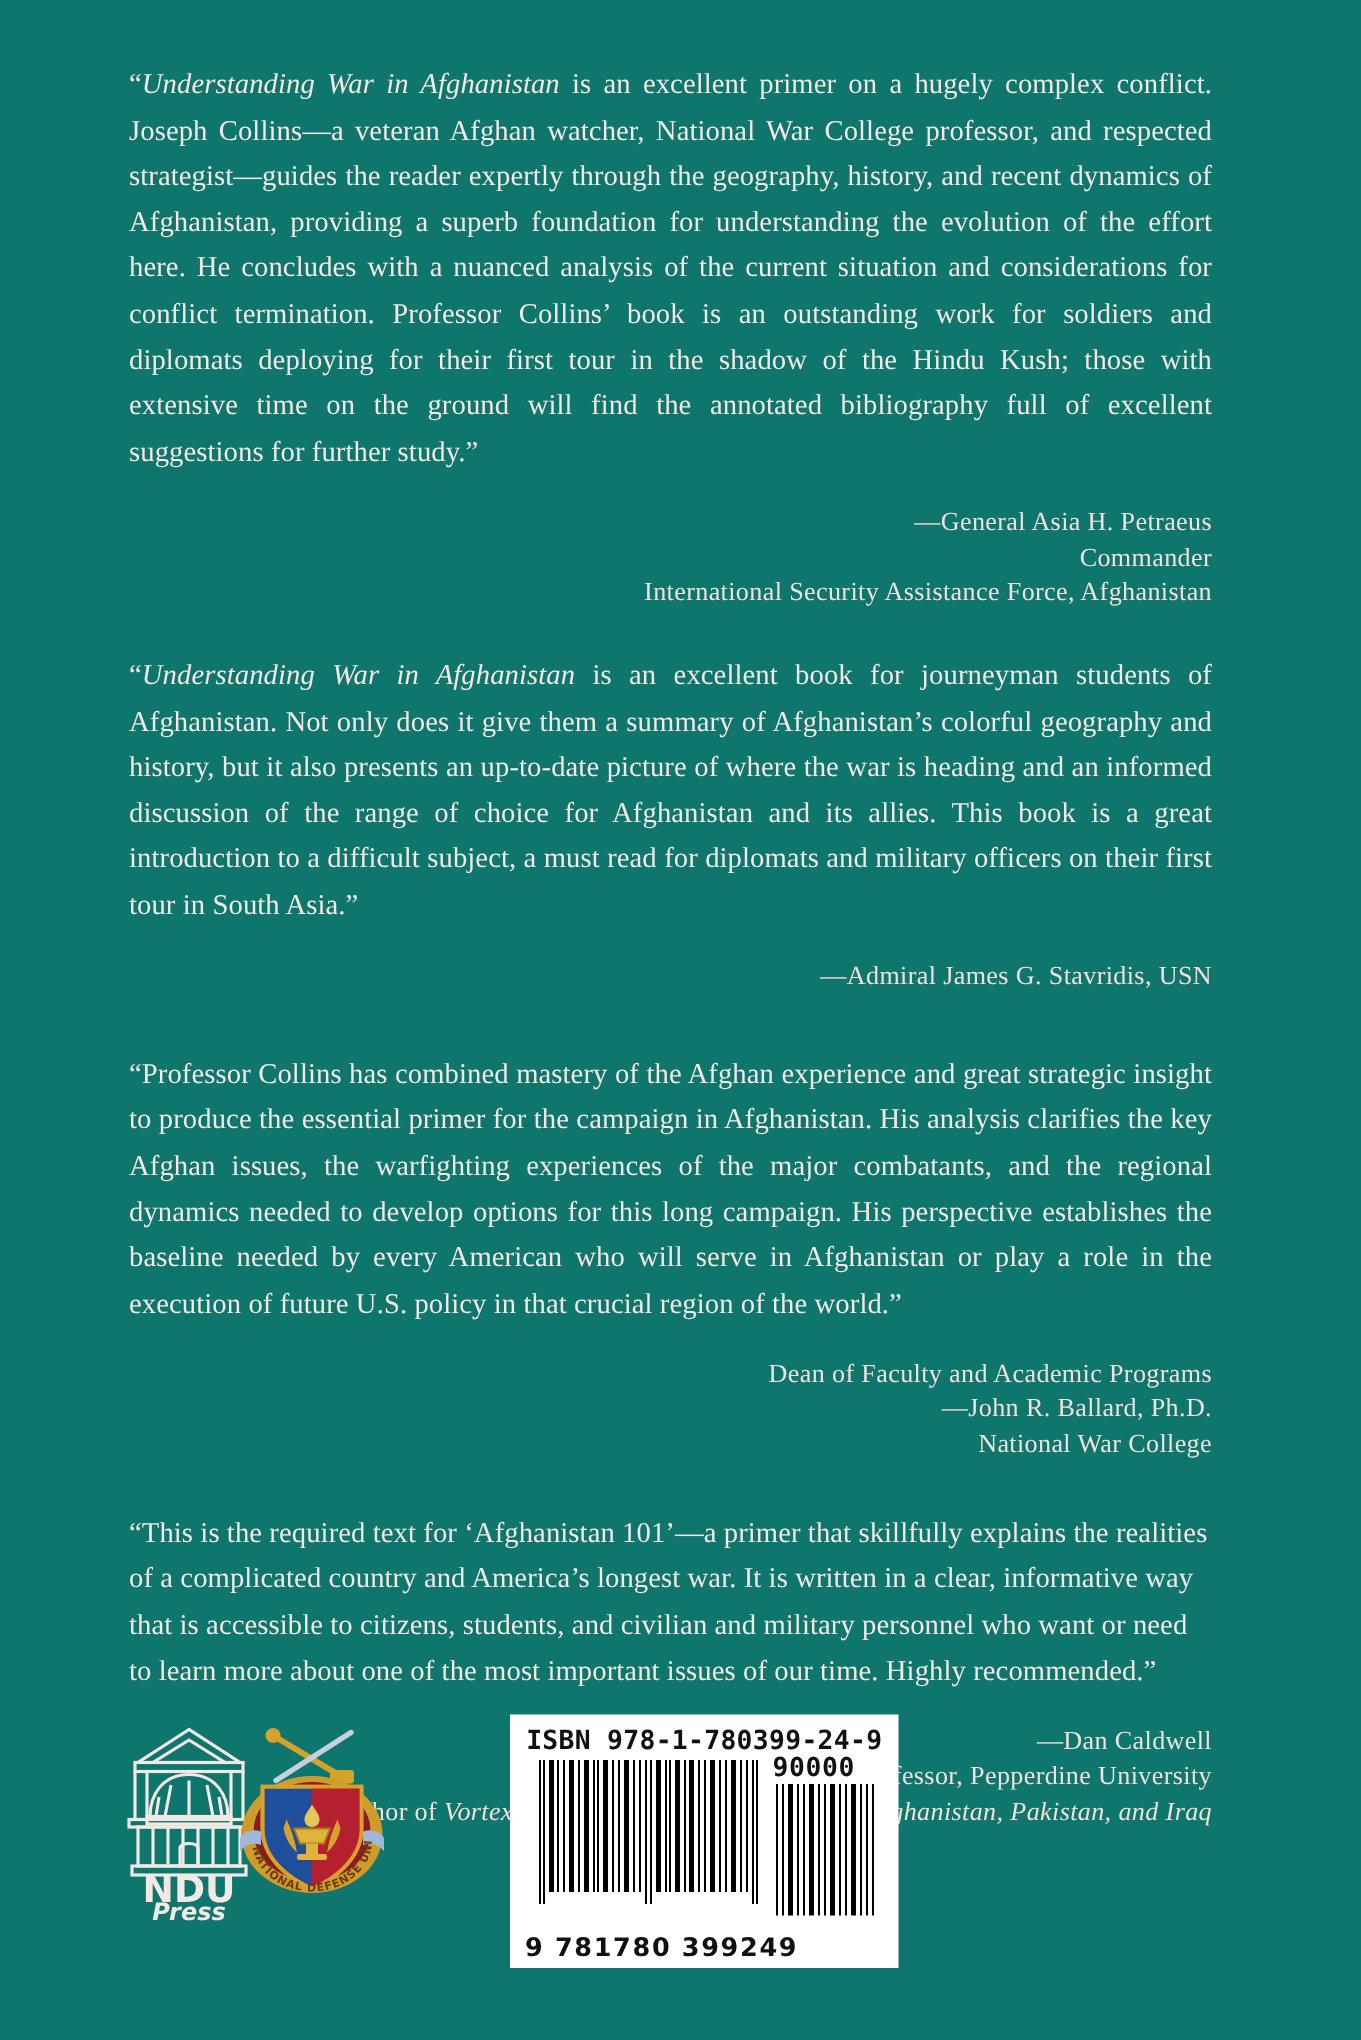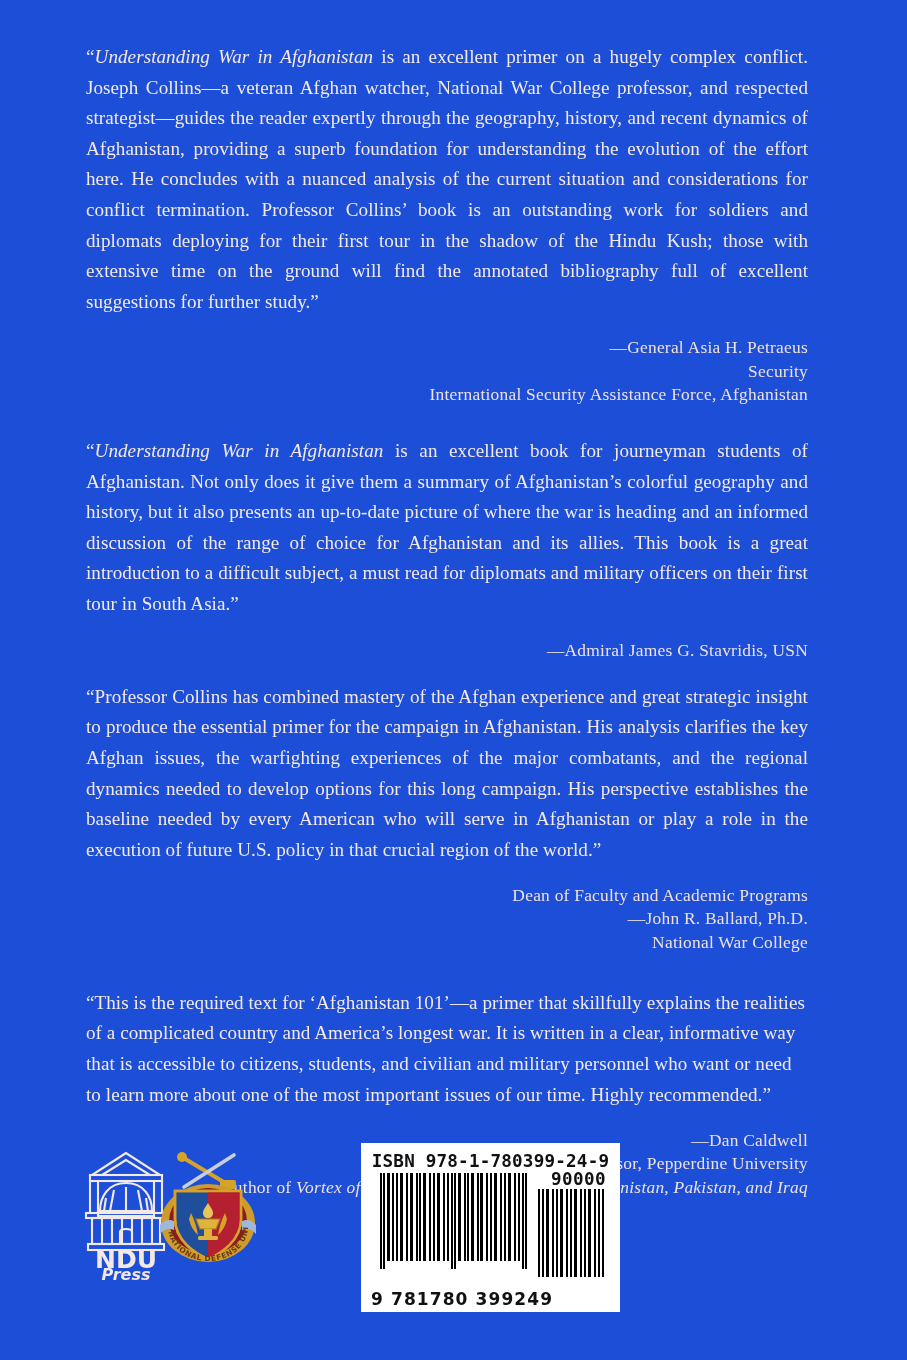--- a/index.html
+++ b/index.html
@@ -8,21 +8,21 @@
     padding: 0;
     background: #6e1419;
   }
   body {
     font-family: "Liberation Serif", "DejaVu Serif", serif;
   }
   .cover {
     position: relative;
     width: 907px;
     height: 1360px;
-    background: #1d4ed8;
+    background: #0f766e;
     overflow: hidden;
     box-sizing: border-box;
   }
 
   
   .quotes {
     position: absolute;
     left: 86px;
     top: 42px;
     width: 722px;
@@ -55,21 +55,21 @@
   }
   .attribution .line {
     display: block;
     white-space: nowrap;
   }
   .attribution .line i {
     font-style: italic;
   }
 
   .gap-1 { margin-bottom: 30px; }
-  .gap-2 { margin-bottom: 20px; }
+  .gap-2 { margin-bottom: 40px; }
   .gap-3 { margin-bottom: 34px; }
 
   
   .bottom {
     position: absolute;
     left: 0;
     bottom: 0;
     width: 907px;
     height: 235px;
   }
@@ -90,21 +90,21 @@
     left: 158px;
     top: 22px;
     width: 100px;
     height: 118px;
   }
   .ndu-seal svg { display: block; }
 
   
   .barcode-box {
     position: absolute;
-    left: 361px;
+    left: 340px;
     top: 18px;
     width: 259px;
     height: 169px;
     background: #ffffff;
     padding: 0;
     box-sizing: border-box;
   }
   .isbn-line {
     font-family: "DejaVu Sans Mono", "Liberation Mono", monospace;
     font-size: 17.6px;
@@ -133,21 +133,21 @@
     top: 16px;
     width: 70px;
     height: 88px;
   }
   .bars-main svg, .bars-addon svg { display: block; }
   .addon-digits {
     position: absolute;
     right: 14px;
     top: -4px;
     width: 70px;
-    text-align: right;
+    text-align: left;
     font-family: "DejaVu Sans Mono", "Liberation Mono", monospace;
     font-size: 17.6px;
     font-weight: 700;
     color: #111;
     letter-spacing: 0.4px;
   }
   .ean-digits {
     position: absolute;
     left: 10px;
     bottom: 3px;
@@ -164,21 +164,21 @@
 <body>
 
 <div class="cover">
 
   <div class="quotes">
 
     <div class="quote-block gap-1">
       <p class="quote-text"><span>“</span><i>Understanding War in Afghanistan</i><span> is an excellent primer on a hugely complex conflict. Joseph Collins—a veteran Afghan watcher, National War College professor, and respected strategist—guides the reader expertly through the geography, history, and recent dynamics of Afghanistan, providing a superb foundation for understanding the evolution of the effort here. He concludes with a nuanced analysis of the current situation and considerations for conflict termination. Professor Collins’ book is an outstanding work for soldiers and diplomats deploying for their first tour in the shadow of the Hindu Kush; those with extensive time on the ground will find the annotated bibliography full of excellent suggestions for further study.”</span></p>
       <div class="attribution">
         <span class="line">—General Asia H. Petraeus</span>
-        <span class="line">Security</span>
+        <span class="line">Commander</span>
         <span class="line">International Security Assistance Force, Afghanistan</span>
       </div>
     </div>
 
     <div class="quote-block gap-2">
       <p class="quote-text"><span>“</span><i>Understanding War in Afghanistan</i><span> is an excellent book for journeyman students of Afghanistan. Not only does it give them a summary of Afghanistan’s colorful geography and history, but it also presents an up-to-date picture of where the war is heading and an informed discussion of the range of choice for Afghanistan and its allies. This book is a great introduction to a difficult subject, a must read for diplomats and military officers on their first tour in South Asia.”</span></p>
       <div class="attribution">
         <span class="line">—Admiral James G. Stavridis, USN</span>
       </div>
     </div>

